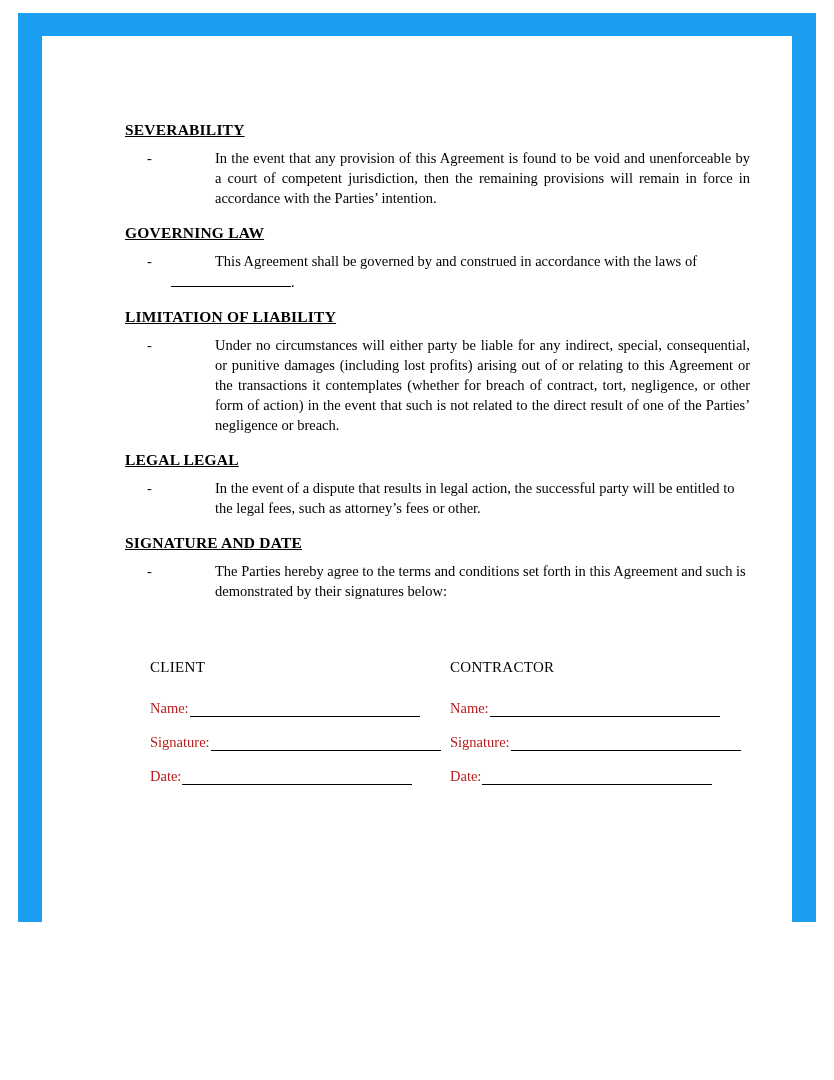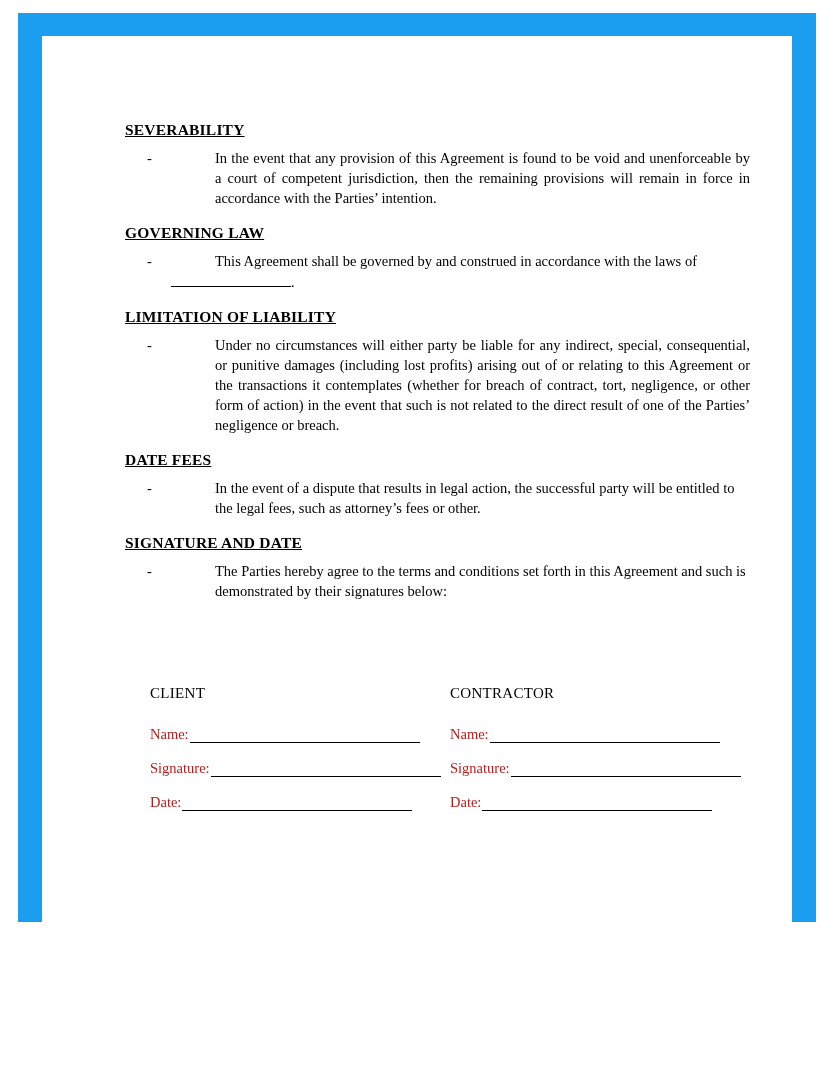--- a/index.html
+++ b/index.html
@@ -78,21 +78,21 @@
     font-size: 14.5px;
     line-height: 20px;
   }
   .blank-underline {
     display: inline-block;
     width: 120px;
     border-bottom: 1px solid #000;
     height: 13px;
   }
   .signature-block {
-    margin-top: 84px;
+    margin-top: 58px;
     display: flex;
     padding-left: 25px;
   }
   .sig-col {
     width: 315px;
   }
   .sig-title {
     font-size: 15px;
     color: #000000;
     margin-bottom: 24px;
@@ -144,21 +144,21 @@
 
       <div class="section">
         <h2 class="section-heading">LIMITATION OF LIABILITY</h2>
         <div class="bullet-row">
           <span class="bullet-dash">-</span>
           <span class="bullet-text">Under no circumstances will either party be liable for any indirect, special, consequential, or punitive damages (including lost profits) arising out of or relating to this Agreement or the transactions it contemplates (whether for breach of contract, tort, negligence, or other form of action) in the event that such is not related to the direct result of one of the Parties’ negligence or breach.</span>
         </div>
       </div>
 
       <div class="section">
-        <h2 class="section-heading">DATE FEES</h2>
+        <h2 class="section-heading">LEGAL LEGAL</h2>
         <div class="bullet-row">
           <span class="bullet-dash">-</span>
           <span class="bullet-text nojustify">In the event of a dispute that results in legal action, the successful party will be entitled to the legal fees, such as attorney’s fees or other.</span>
         </div>
       </div>
 
       <div class="section">
         <h2 class="section-heading">SIGNATURE AND DATE</h2>
         <div class="bullet-row">
           <span class="bullet-dash">-</span>

